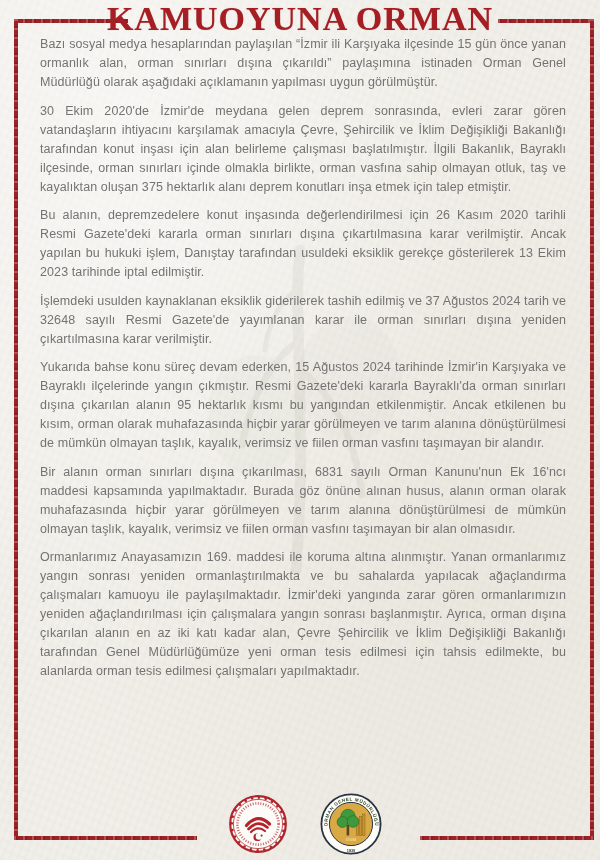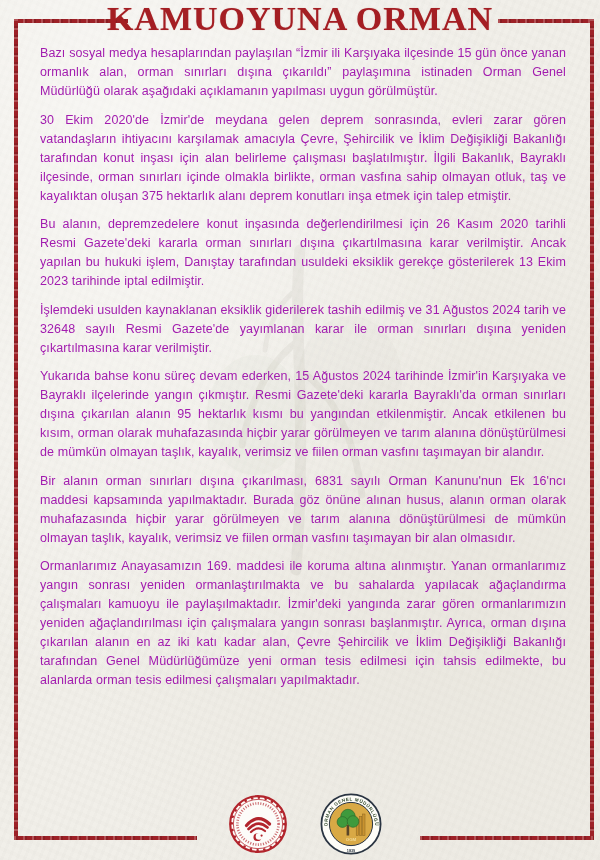--- a/index.html
+++ b/index.html
@@ -25,22 +25,22 @@
   #bottom-right-rule{left:420px;top:836px;width:174px;}
   
   .title{
     position:absolute;left:0;right:0;top:0;text-align:center;
     font-family:"Liberation Serif", serif;font-weight:bold;
     font-size:34px;letter-spacing:1px;color:#a41e23;
     text-shadow:0 0 1px rgba(164,30,35,.35);
   }
   
   .content{
-    position:absolute;left:40px;top:44px;width:526px;
-    color:#a21caf;
+    position:absolute;left:40px;top:35px;width:526px;
+    color:#737373;
   }
   .content p{
     margin:0 0 9.5px 0;
     font-size:12.5px;line-height:19px;
     text-align:justify;text-justify:inter-word;
     letter-spacing:.1px;
   }
   
   .watermark{position:absolute;left:150px;top:230px;pointer-events:none;}
   
@@ -68,21 +68,21 @@
 <div class="bline v" id="right-rule"></div>
 <div class="bline h" id="bottom-left-rule"></div>
 <div class="bline h" id="bottom-right-rule"></div>
 
 <div class="title">KAMUOYUNA ORMAN</div>
 
 <div class="content">
   <p>Bazı sosyal medya hesaplarından paylaşılan “İzmir ili Karşıyaka ilçesinde 15 gün önce yanan ormanlık alan, orman sınırları dışına çıkarıldı” paylaşımına istinaden Orman Genel Müdürlüğü olarak aşağıdaki açıklamanın yapılması uygun görülmüştür.</p>
   <p>30 Ekim 2020'de İzmir'de meydana gelen deprem sonrasında, evleri zarar gören vatandaşların ihtiyacını karşılamak amacıyla Çevre, Şehircilik ve İklim Değişikliği Bakanlığı tarafından konut inşası için alan belirleme çalışması başlatılmıştır. İlgili Bakanlık, Bayraklı ilçesinde, orman sınırları içinde olmakla birlikte, orman vasfına sahip olmayan otluk, taş ve kayalıktan oluşan 375 hektarlık alanı deprem konutları inşa etmek için talep etmiştir.</p>
   <p>Bu alanın, depremzedelere konut inşasında değerlendirilmesi için 26 Kasım 2020 tarihli Resmi Gazete'deki kararla orman sınırları dışına çıkartılmasına karar verilmiştir. Ancak yapılan bu hukuki işlem, Danıştay tarafından usuldeki eksiklik gerekçe gösterilerek 13 Ekim 2023 tarihinde iptal edilmiştir.</p>
-  <p>İşlemdeki usulden kaynaklanan eksiklik giderilerek tashih edilmiş ve 31 Ağustos 2024 tarih ve 32648 sayılı Resmi Gazete'de yayımlanan karar ile orman sınırları dışına yeniden çıkartılmasına karar verilmiştir.</p>
+  <p>İşlemdeki usulden kaynaklanan eksiklik giderilerek tashih edilmiş ve 37 Ağustos 2024 tarih ve 32648 sayılı Resmi Gazete'de yayımlanan karar ile orman sınırları dışına yeniden çıkartılmasına karar verilmiştir.</p>
   <p>Yukarıda bahse konu süreç devam ederken, 15 Ağustos 2024 tarihinde İzmir'in Karşıyaka ve Bayraklı ilçelerinde yangın çıkmıştır. Resmi Gazete'deki kararla Bayraklı'da orman sınırları dışına çıkarılan alanın 95 hektarlık kısmı bu yangından etkilenmiştir. Ancak etkilenen bu kısım, orman olarak muhafazasında hiçbir yarar görülmeyen ve tarım alanına dönüştürülmesi de mümkün olmayan taşlık, kayalık, verimsiz ve fiilen orman vasfını taşımayan bir alandır.</p>
   <p>Bir alanın orman sınırları dışına çıkarılması, 6831 sayılı Orman Kanunu'nun Ek 16'ncı maddesi kapsamında yapılmaktadır. Burada göz önüne alınan husus, alanın orman olarak muhafazasında hiçbir yarar görülmeyen ve tarım alanına dönüştürülmesi de mümkün olmayan taşlık, kayalık, verimsiz ve fiilen orman vasfını taşımayan bir alan olmasıdır.</p>
   <p>Ormanlarımız Anayasamızın 169. maddesi ile koruma altına alınmıştır. Yanan ormanlarımız yangın sonrası yeniden ormanlaştırılmakta ve bu sahalarda yapılacak ağaçlandırma çalışmaları kamuoyu ile paylaşılmaktadır. İzmir'deki yangında zarar gören ormanlarımızın yeniden ağaçlandırılması için çalışmalara yangın sonrası başlanmıştır. Ayrıca, orman dışına çıkarılan alanın en az iki katı kadar alan, Çevre Şehircilik ve İklim Değişikliği Bakanlığı tarafından Genel Müdürlüğümüze yeni orman tesis edilmesi için tahsis edilmekte, bu alanlarda orman tesis edilmesi çalışmaları yapılmaktadır.</p>
 </div>
 
 <svg class="seal" id="ministry-seal" width="60" height="62" viewBox="0 0 60 62">
   <circle cx="30" cy="31" r="27.8" fill="#fdfcf9" stroke="#b2242c" stroke-width="2.2"></circle>
   <circle cx="30" cy="31" r="24.6" fill="none" stroke="#b2242c" stroke-width="0.8"></circle>
   <circle cx="30" cy="31" r="26.2" fill="none" stroke="#b2242c" stroke-width="2.4" stroke-dasharray="0.2 6.66" stroke-linecap="round"></circle>
   <circle cx="30" cy="31" r="20.6" fill="none" stroke="#c4565c" stroke-width="2.6" stroke-dasharray="1.1 1.5" opacity="0.85"></circle>

